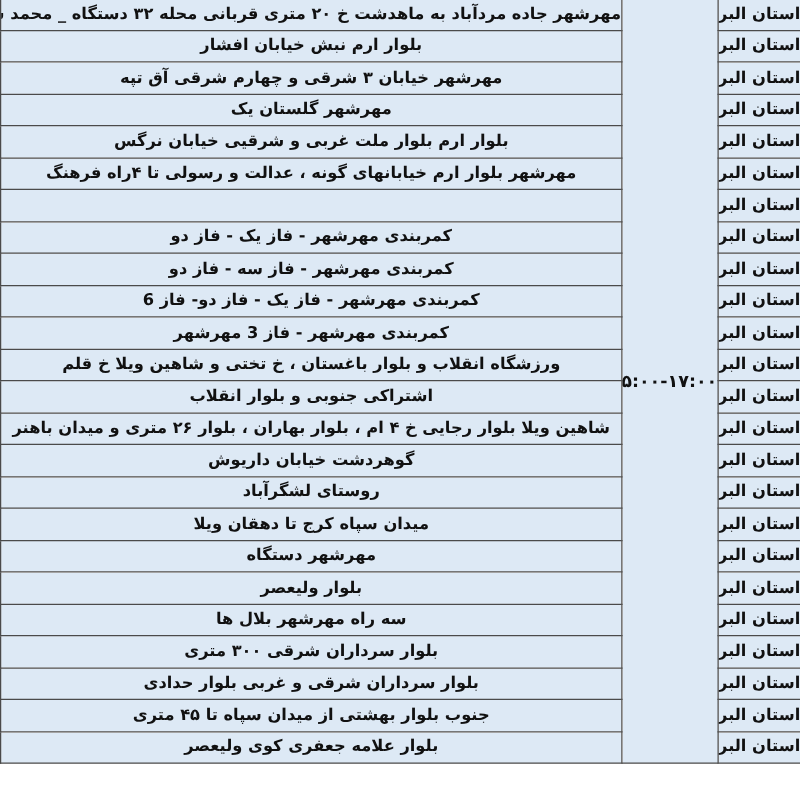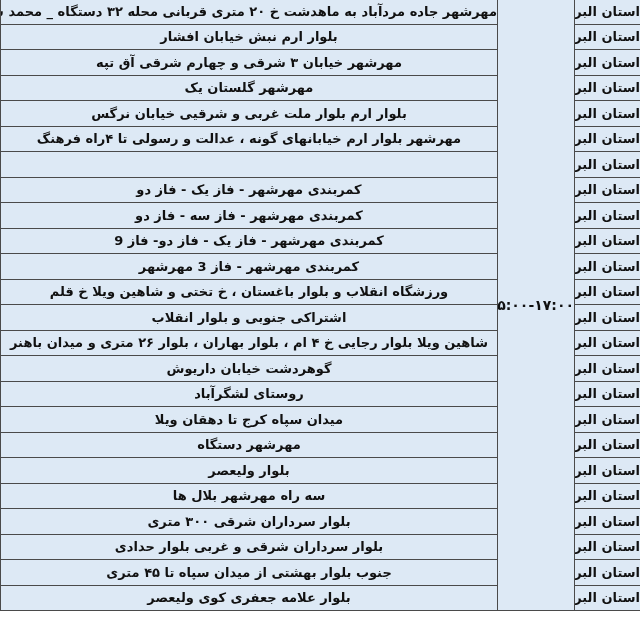--- a/index.html
+++ b/index.html
@@ -96,21 +96,21 @@
       <tr>
         <td class="province"><span>استان البرز</span></td>
         <td class="area"><span>کمربندی مهرشهر - فاز یک - فاز دو</span></td>
       </tr>
       <tr>
         <td class="province"><span>استان البرز</span></td>
         <td class="area"><span>کمربندی مهرشهر - فاز سه - فاز دو</span></td>
       </tr>
       <tr>
         <td class="province"><span>استان البرز</span></td>
-        <td class="area"><span>کمربندی مهرشهر - فاز یک - فاز دو- فاز 9</span></td>
+        <td class="area"><span>کمربندی مهرشهر - فاز یک - فاز دو- فاز 6</span></td>
       </tr>
       <tr>
         <td class="province"><span>استان البرز</span></td>
         <td class="area"><span>کمربندی مهرشهر - فاز 3 مهرشهر</span></td>
       </tr>
       <tr>
         <td class="province"><span>استان البرز</span></td>
         <td class="area"><span>ورزشگاه انقلاب و بلوار باغستان ، خ تختی و شاهین ویلا خ قلم</span></td>
       </tr>
       <tr>

